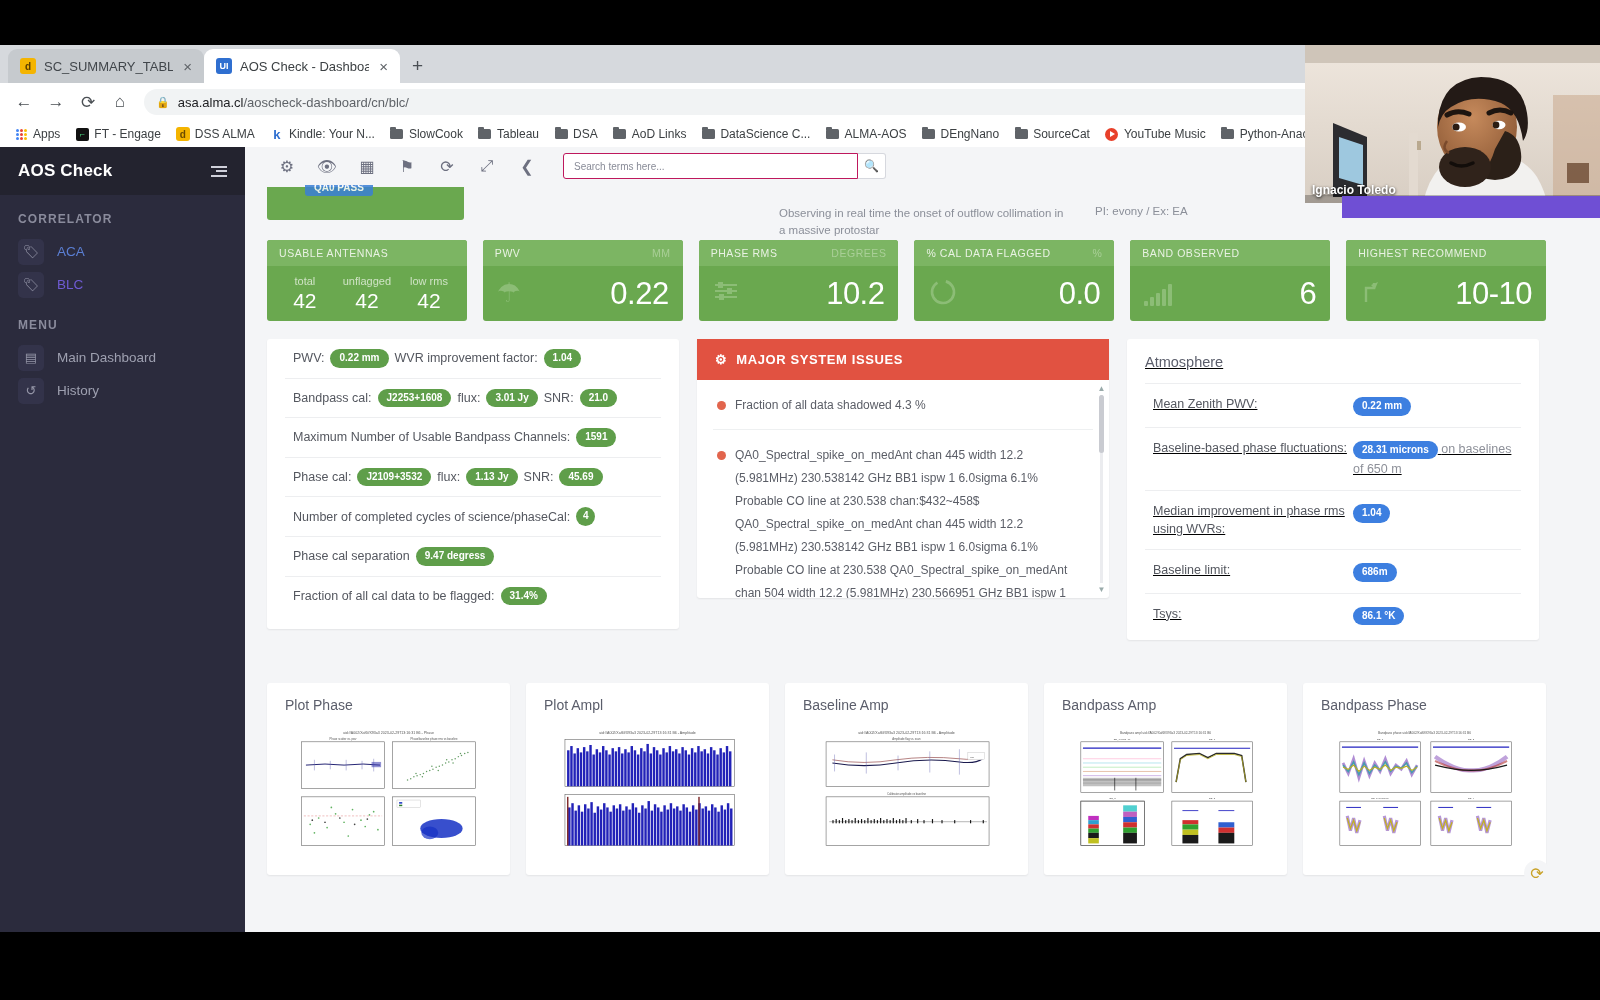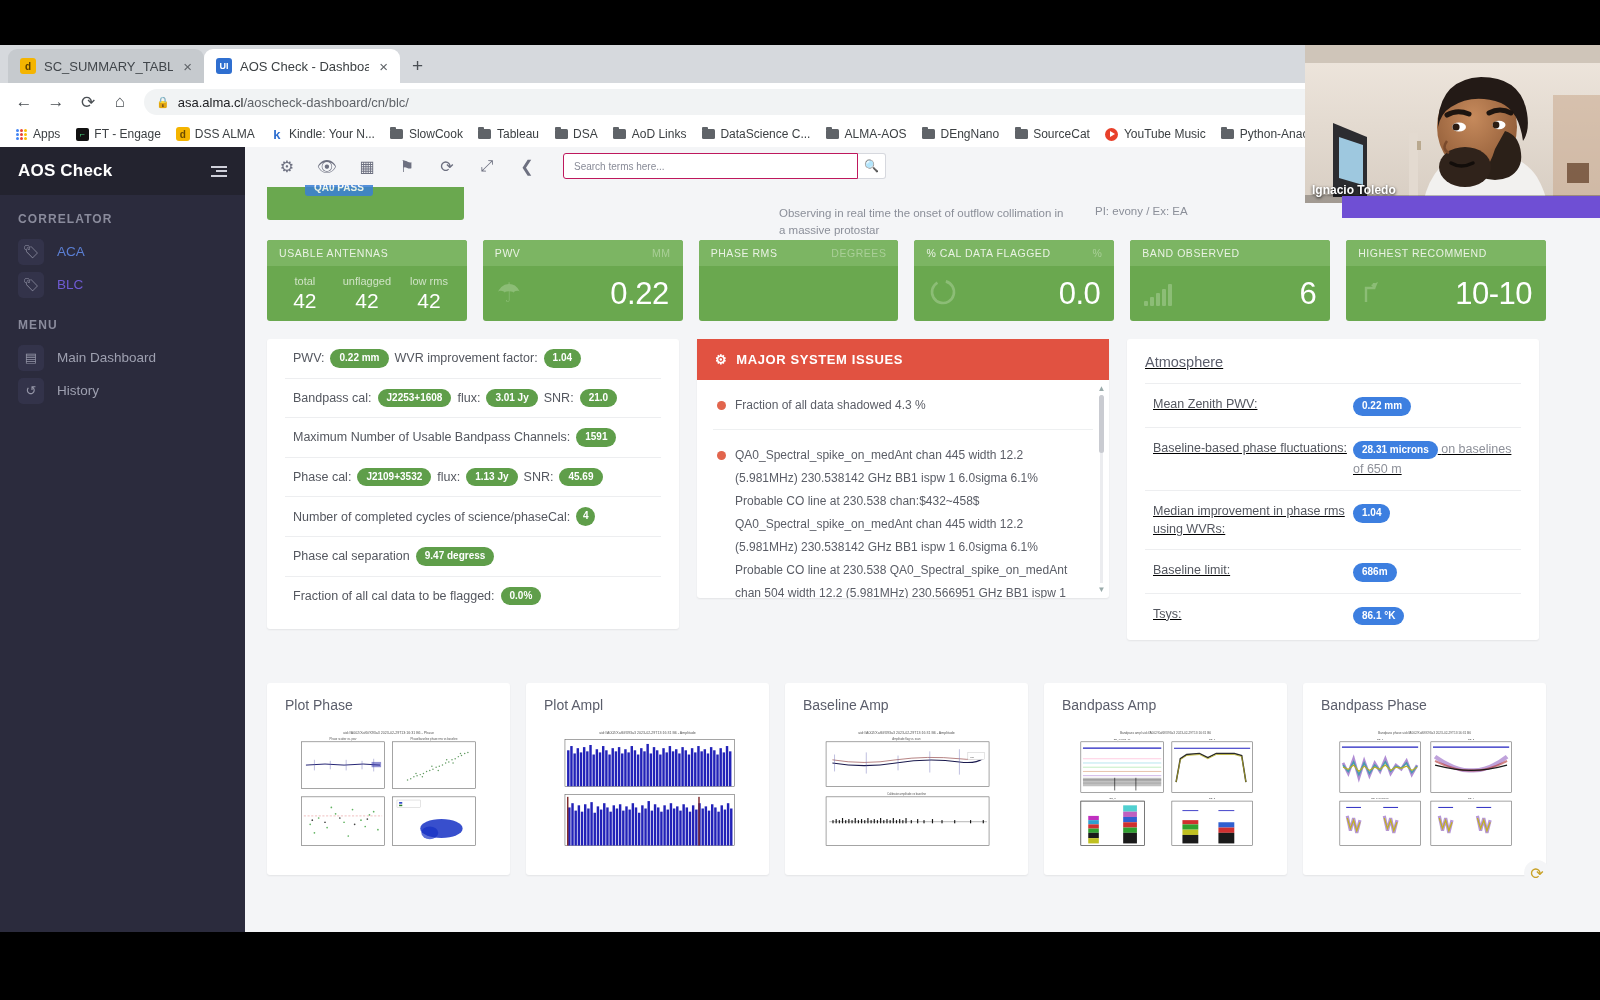--- a/index.html
+++ b/index.html
@@ -393,20 +393,35 @@
             <span class="stat-ico">☂</span>
             <span class="stat-val">0.22</span>
           </div>
         </div>
 
         <div class="stat">
           <div class="stat-hd">
             <span>PHASE RMS</span>
             <span class="unit">DEGREES</span>
           </div>
+          <div class="stat-bd">
+            <span class="stat-ico">
+              <svg width="28" height="24" viewBox="0 0 28 24">
+                  <g stroke="#8cbd76" stroke-width="2.2" fill="none">
+              <line x1="2" y1="6" x2="24" y2="6"></line>
+                    <line x1="2" y1="12" x2="24" y2="12"></line>
+                    <line x1="2" y1="18" x2="24" y2="18"></line>
+                  </g>
+              <rect x="5" y="3" width="5" height="6" fill="#8cbd76"></rect>
+                  <rect x="14" y="9" width="5" height="6" fill="#8cbd76"></rect>
+                  <rect x="6" y="15" width="5" height="6" fill="#8cbd76"></rect>
+                </svg>
+            </span>
+            <span class="stat-val">10.2</span>
+          </div>
         </div>
 
         <div class="stat">
           <div class="stat-hd">
             <span>% CAL DATA FLAGGED</span>
             <span class="unit">%</span>
           </div>
           <div class="stat-bd">
             <span class="stat-ico">
               <svg width="30" height="30" viewBox="0 0 30 30">
@@ -486,21 +501,21 @@
           <div class="qrow">
             <span>Number of completed cycles of science/phaseCal:</span>
             <span class="badge badge-circle">4</span>
           </div>
           <div class="qrow">
             <span>Phase cal separation</span>
             <span class="badge">9.47 degress</span>
           </div>
           <div class="qrow" style="padding-bottom:24px;">
             <span>Fraction of all cal data to be flagged:</span>
-            <span class="badge">0.0%</span>
+            <span class="badge">31.4%</span>
           </div>
         </div>
 
         <div class="panel p-issues">
           <div class="p-hd-red">
             <span>⚙</span>
             <span>MAJOR SYSTEM ISSUES</span>
           </div>
           <div class="issues-body">
             <div class="iss-item">

